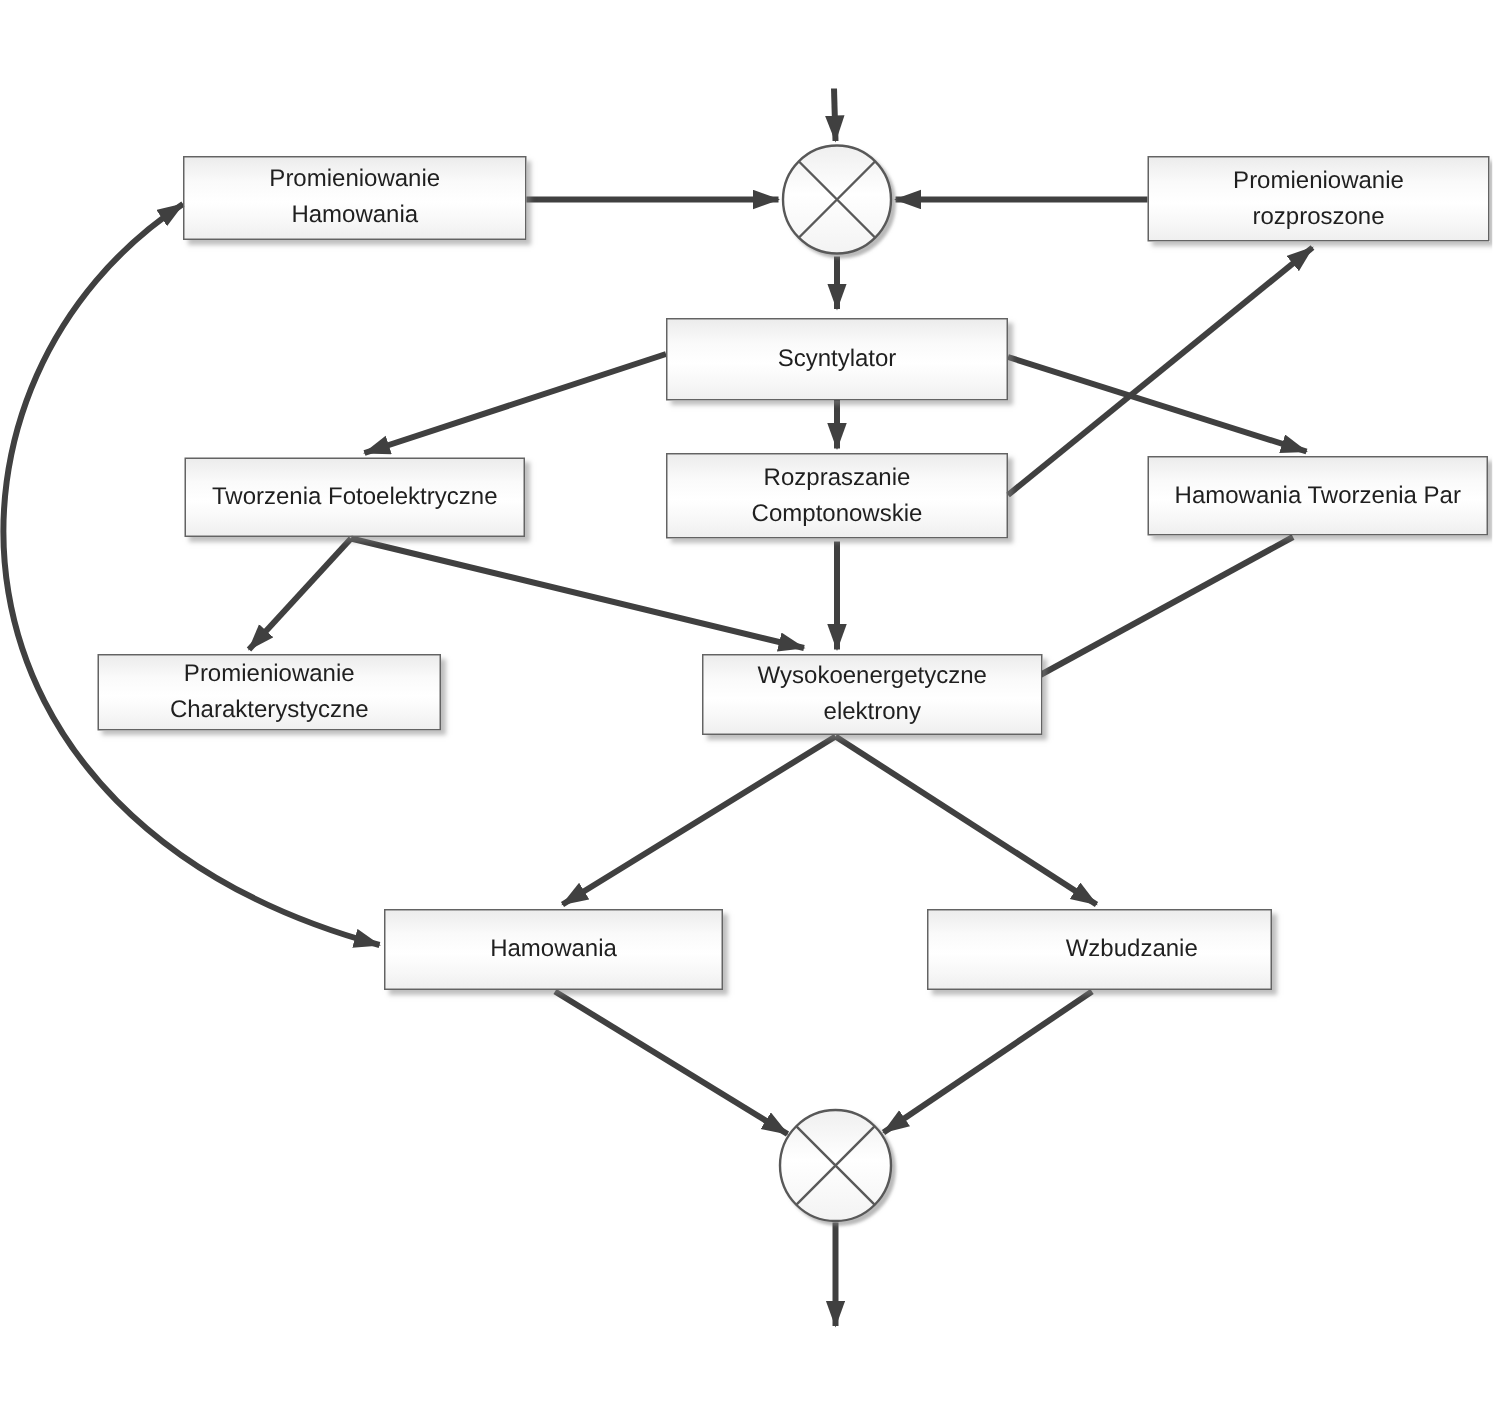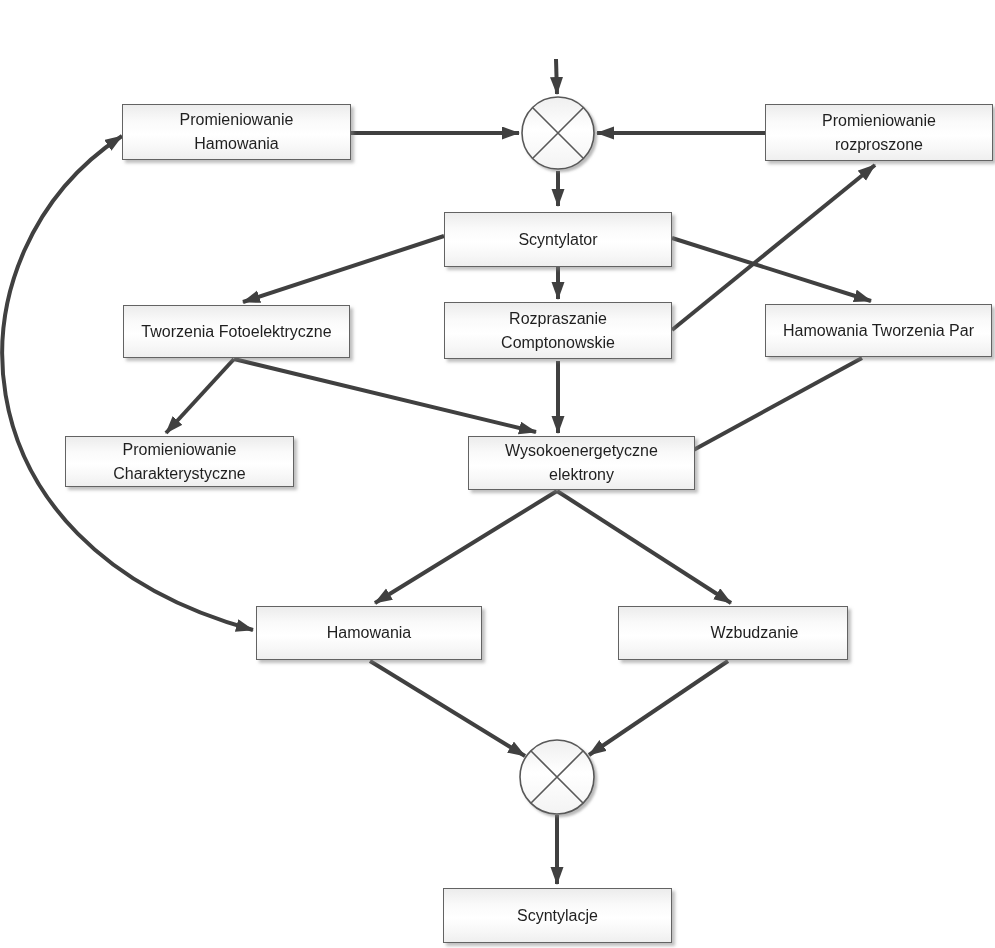--- a/index.html
+++ b/index.html
@@ -108,15 +108,14 @@
   <div class="node" style="left:65px;  top:436px; width:229px; height:51px;">Promieniowanie
 Charakterystyczne</div>
 
   <div class="node" style="left:444px; top:436px; width:227px; height:54px;margin-left:24px;">Wysokoenergetyczne
 elektrony</div>
 
   <div class="node" style="left:256px; top:606px; width:226px; height:54px;">Hamowania</div>
 
   <div class="node" style="left:618px; top:606px; width:230px; height:54px;padding-left:43px;">Wzbudzanie</div>
 
-  <div class="node" style="left:443px; top:888px; width:229px; height:55px;">Scyntylacje</div>
 
 </div>
 
 </body></html>

